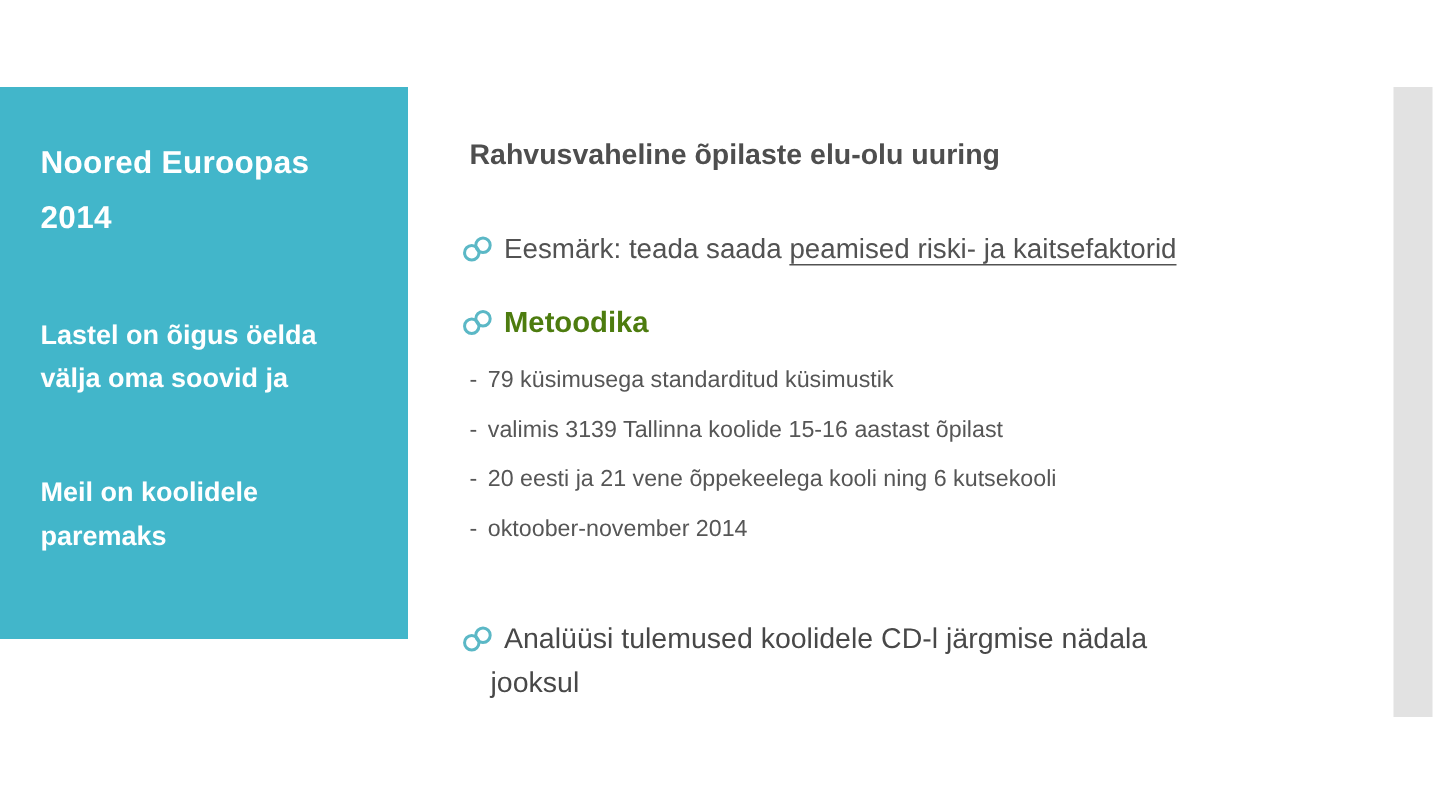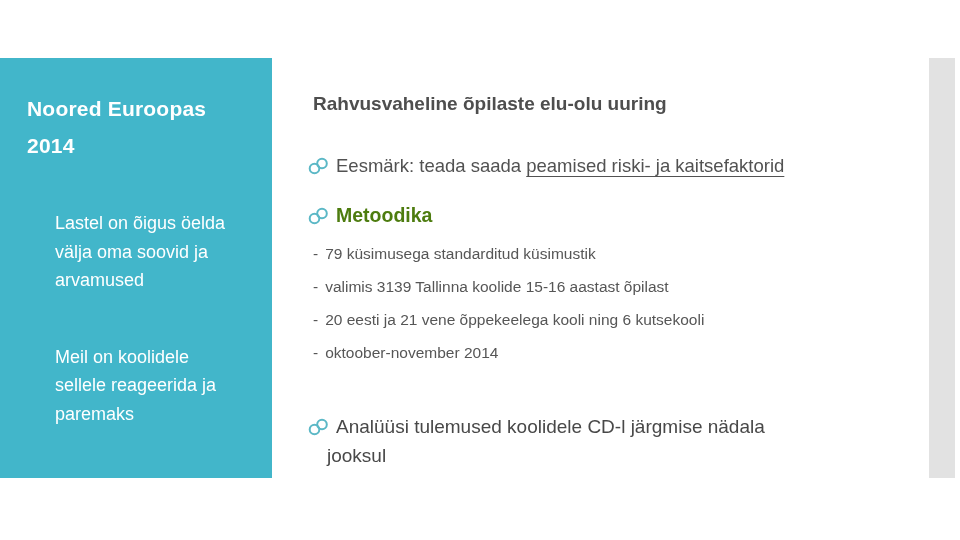--- a/index.html
+++ b/index.html
@@ -4,26 +4,26 @@
 <style>
   html,body{margin:0;padding:0;}
   body{
     width:960px;height:540px;background:#ffffff;overflow:hidden;position:relative;
     font-family:"Liberation Sans",sans-serif;
   }
   .slide{position:absolute;inset:0;background:#ffffff;}
 
   
   .sidebar{
-    position:absolute;left:0;top:58px;width:272px;height:420px;
+    position:absolute;left:0;top:58px;width:272px;height:368px;
     background:#42b6ca;color:#ffffff;box-sizing:border-box;
     padding:32px 30px 0 27px;
   }
   .sidebar-title{font-size:21px;font-weight:bold;line-height:37px;margin:0;letter-spacing:.2px;}
-  .sidebar-para{font-size:18px;line-height:28.5px;font-weight:400;margin-left:28px;}
+  .sidebar-para{font-size:18px;line-height:28.5px;font-weight:700;}
   .sidebar-para.first{margin-top:45px;}
   .sidebar-para.second{margin-top:48px;}
 
   
   .rightbar{
     position:absolute;left:929px;top:58px;width:26px;height:420px;background:#e2e2e2;
   }
 
   
   .content{position:absolute;left:307px;top:86px;width:610px;color:#4e4e4e;}
@@ -48,25 +48,23 @@
 <div class="slide">
 
   <div class="sidebar">
     <h2 class="sidebar-title">
       <div>Noored Euroopas</div>
       <div>2014</div>
     </h2>
     <div class="sidebar-para first">
       <div>Lastel on õigus öelda</div>
       <div>välja oma soovid ja</div>
-      <div>arvamused</div>
     </div>
     <div class="sidebar-para second">
       <div>Meil on koolidele</div>
-      <div>sellele reageerida ja</div>
       <div>paremaks</div>
     </div>
   </div>
 
   <div class="rightbar"></div>
 
   <div class="content">
 
     <h1 class="heading">Rahvusvaheline õpilaste elu-olu uuring</h1>
 

